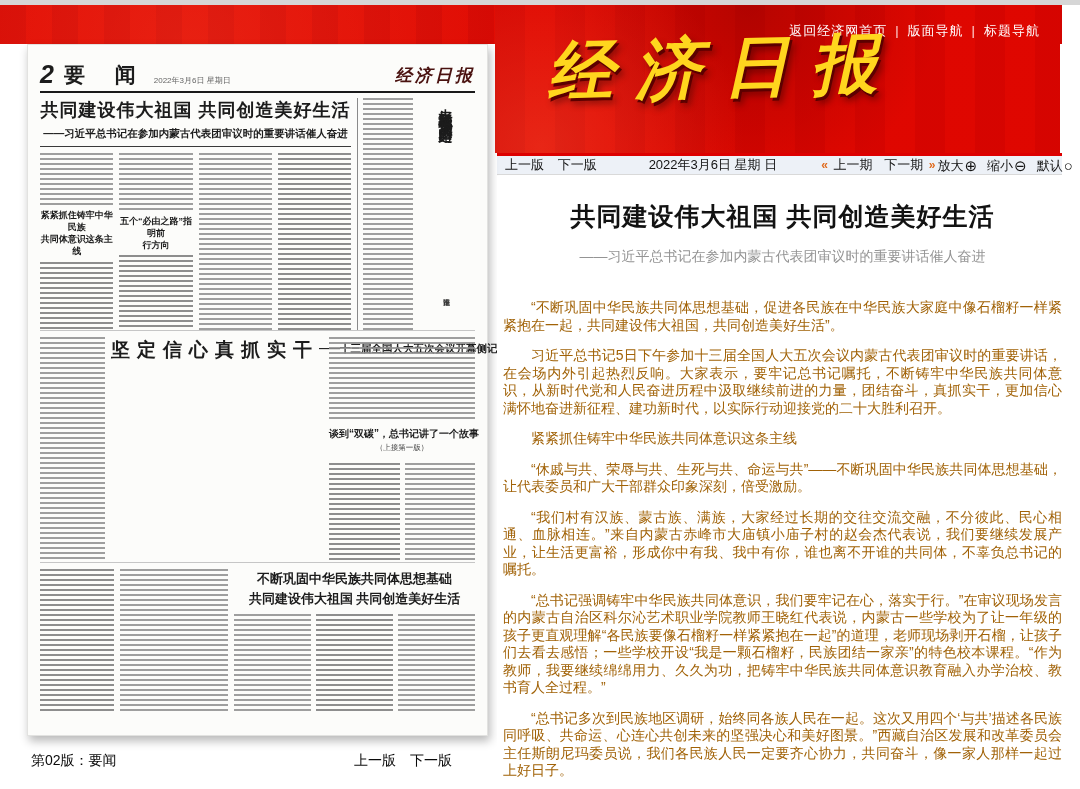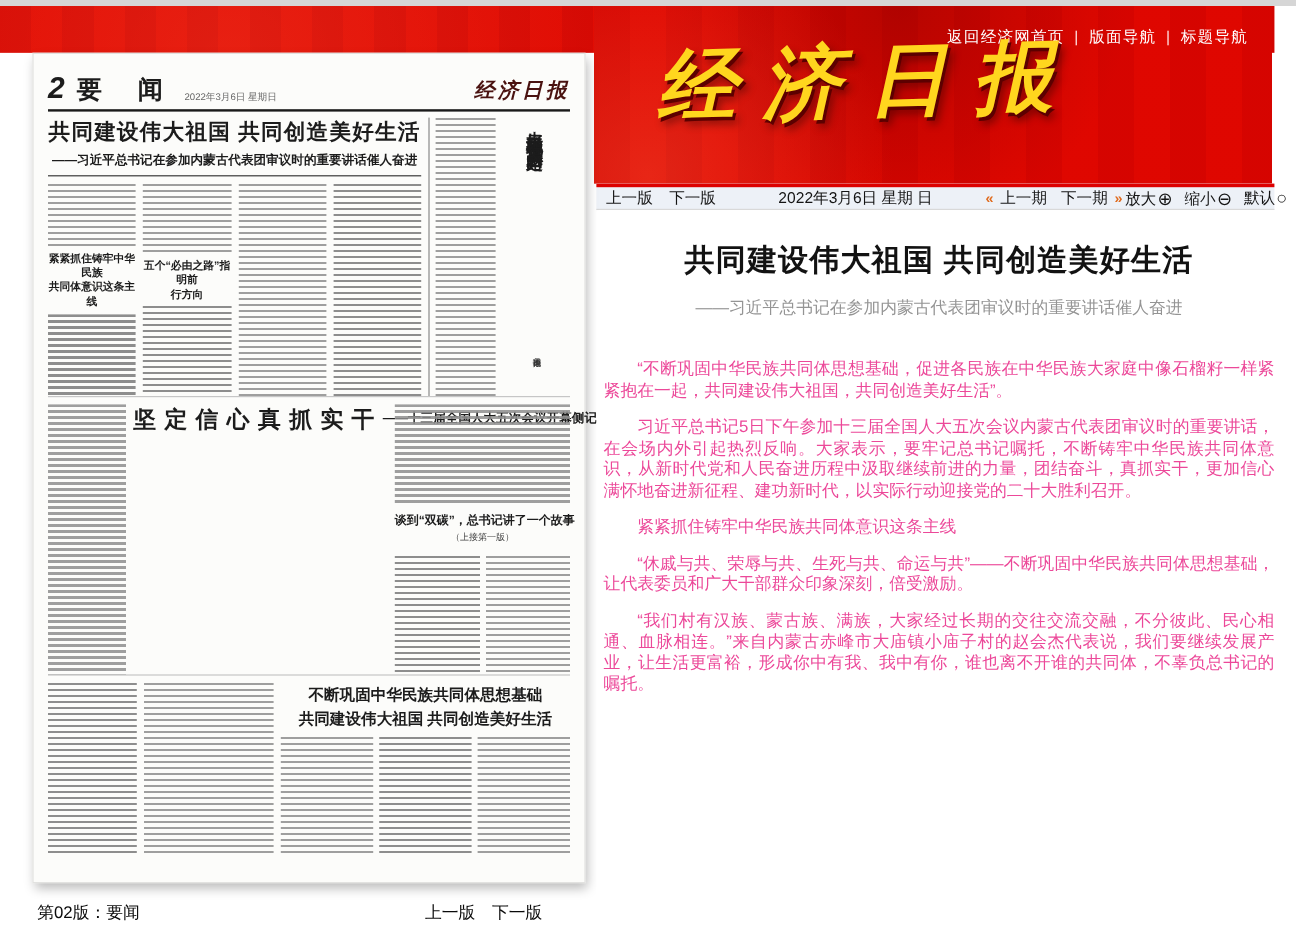--- a/index.html
+++ b/index.html
@@ -97,21 +97,21 @@
   .tx.lite{opacity:.6;}
   
   #sheetfooter{position:absolute;left:27px;top:752px;width:461px;display:flex;align-items:center;
                justify-content:space-between;padding:0 36px 0 4px;box-sizing:border-box;font-size:14px;color:#0a0a0a;}
   #sheetfooter a{color:#0a0a0a;text-decoration:none;cursor:pointer;margin-left:10px;}
   
   #article{position:absolute;left:497px;top:176px;width:567px;height:613px;overflow:hidden;
            padding:0 2px 0 6px;box-sizing:border-box;background:#ffffff;}
   .art-title{margin-top:24px;font-size:25px;font-weight:bold;text-align:center;color:#121212;letter-spacing:1px;}
   .art-sub{margin-top:15px;font-size:14px;color:#949494;text-align:center;}
-  .art-body{margin-top:33px;font-size:14px;line-height:17.5px;color:#ec4899;text-align:justify;}
+  .art-body{margin-top:33px;font-size:14px;line-height:17.5px;color:#a16207;text-align:justify;}
   .art-body p{margin:13px 0;text-indent:2em;}
 </style>
 </head>
 <body>
 
 <div id="topstrip"></div>
 <div id="banner"></div>
 
 <div id="masthead">
   <div class="toplinks">
@@ -243,14 +243,16 @@
 
 <div id="article">
   <div class="art-title">共同建设伟大祖国 共同创造美好生活</div>
   <div class="art-sub">——习近平总书记在参加内蒙古代表团审议时的重要讲话催人奋进</div>
   <div class="art-body">
       <p>“不断巩固中华民族共同体思想基础，促进各民族在中华民族大家庭中像石榴籽一样紧紧抱在一起，共同建设伟大祖国，共同创造美好生活”。</p>
       <p>习近平总书记5日下午参加十三届全国人大五次会议内蒙古代表团审议时的重要讲话，在会场内外引起热烈反响。大家表示，要牢记总书记嘱托，不断铸牢中华民族共同体意识，从新时代党和人民奋进历程中汲取继续前进的力量，团结奋斗，真抓实干，更加信心满怀地奋进新征程、建功新时代，以实际行动迎接党的二十大胜利召开。</p>
       <p>紧紧抓住铸牢中华民族共同体意识这条主线</p>
       <p>“休戚与共、荣辱与共、生死与共、命运与共”——不断巩固中华民族共同体思想基础，让代表委员和广大干部群众印象深刻，倍受激励。</p>
       <p>“我们村有汉族、蒙古族、满族，大家经过长期的交往交流交融，不分彼此、民心相通、血脉相连。”来自内蒙古赤峰市大庙镇小庙子村的赵会杰代表说，我们要继续发展产业，让生活更富裕，形成你中有我、我中有你，谁也离不开谁的共同体，不辜负总书记的嘱托。</p>
+      <p>“总书记强调铸牢中华民族共同体意识，我们要牢记在心，落实于行。”在审议现场发言的内蒙古自治区科尔沁艺术职业学院教师王晓红代表说，内蒙古一些学校为了让一年级的孩子更直观理解“各民族要像石榴籽一样紧紧抱在一起”的道理，老师现场剥开石榴，让孩子们去看去感悟；一些学校开设“我是一颗石榴籽，民族团结一家亲”的特色校本课程。“作为教师，我要继续绵绵用力、久久为功，把铸牢中华民族共同体意识教育融入办学治校、教书育人全过程。”</p>
+      <p>“总书记多次到民族地区调研，始终同各族人民在一起。这次又用四个‘与共’描述各民族同呼吸、共命运、心连心共创未来的坚强决心和美好图景。”西藏自治区发展和改革委员会主任斯朗尼玛委员说，我们各民族人民一定要齐心协力，共同奋斗，像一家人那样一起过上好日子。</p>
     </div>
 </div>
 
 </body></html>

